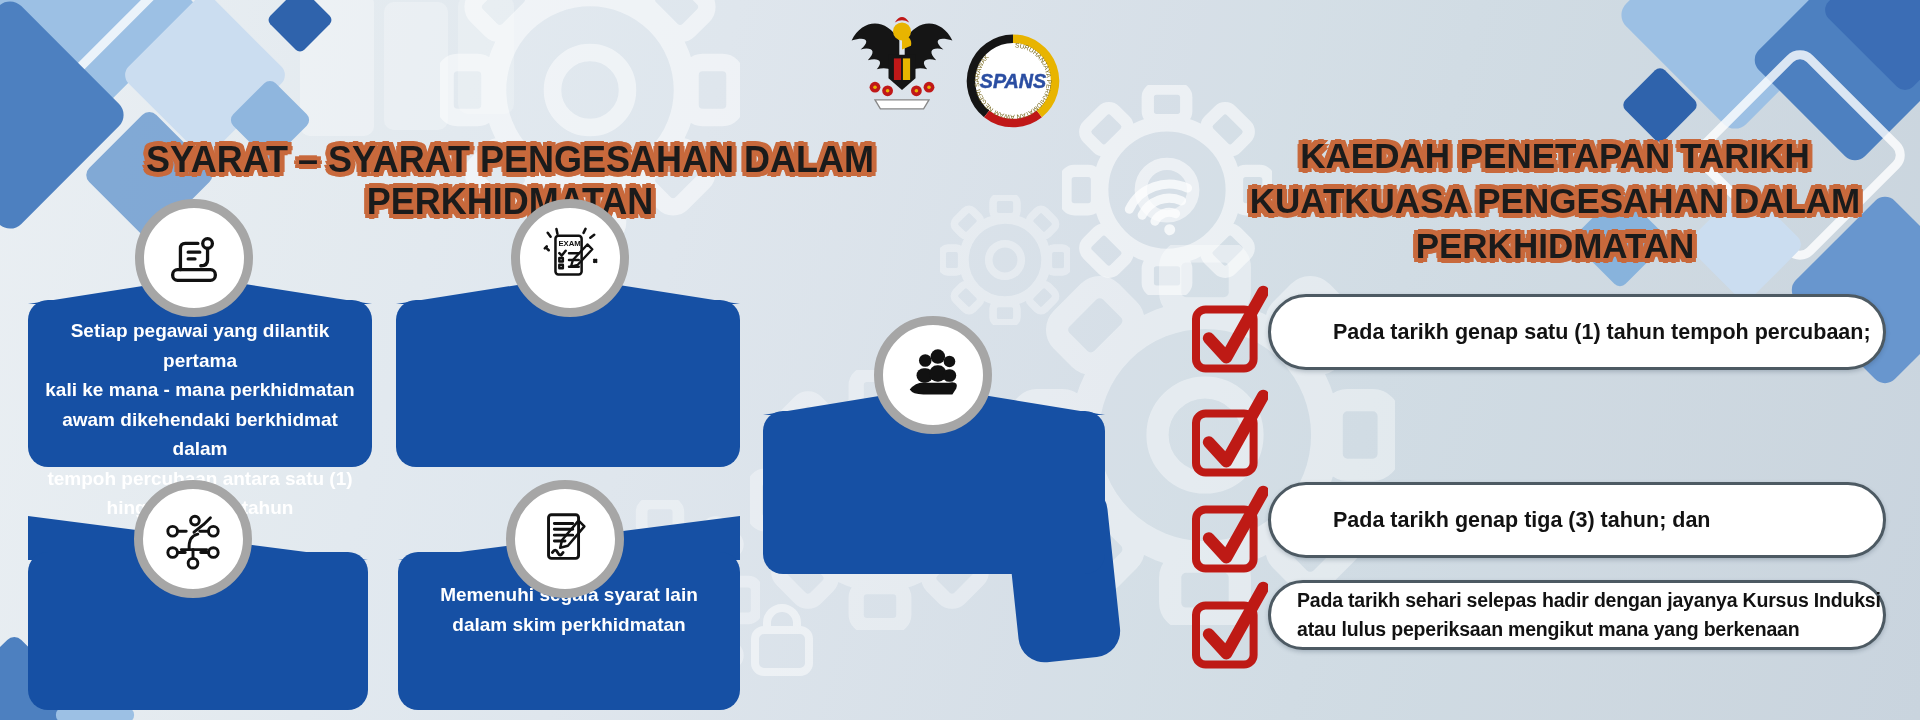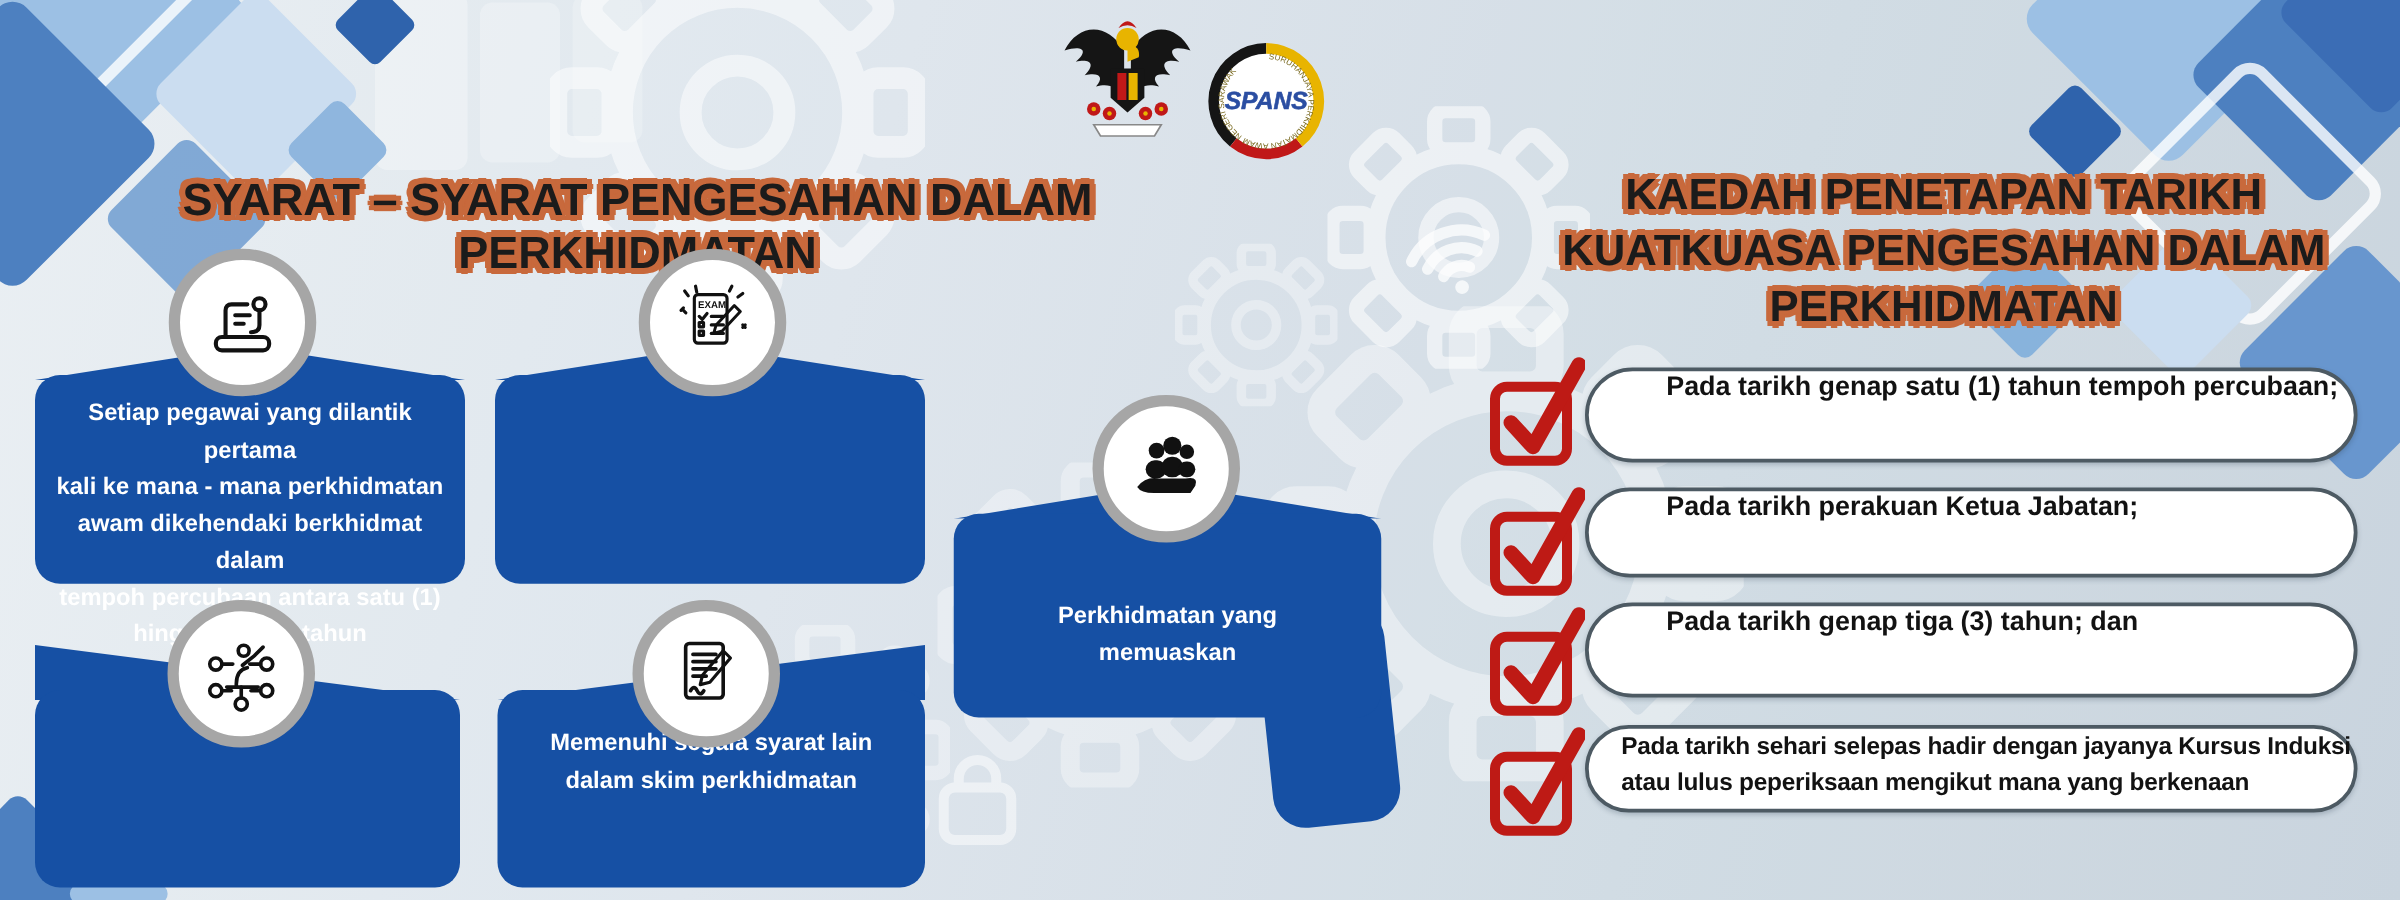--- a/index.html
+++ b/index.html
@@ -28,21 +28,21 @@
 
   
   .circ{position:absolute;z-index:7;width:118px;height:118px;box-sizing:border-box;
     background:#fff;border:9px solid #a6a6a6;border-radius:50%;
     display:flex;align-items:center;justify-content:center;}
   .circ svg{display:block;}
 
   
   .chk{position:absolute;z-index:8;width:80px;height:98px;}
   .pill{position:absolute;z-index:7;background:#ffffff;border:3px solid #4d5a63;
-    box-sizing:border-box;display:flex;color:#121212;font-weight:700;
+    box-sizing:border-box;display:flex;align-items:center;color:#121212;font-weight:700;
     box-shadow:0 2px 4px rgba(40,60,80,.25);}
   .pill span{white-space:pre-line;}
   .pill-1,.pill-2,.pill-3{border-radius:40px;font-size:21.5px;padding-left:62px;}
   .pill-4{border-radius:36px;font-size:19.5px;line-height:29px;padding-left:26px;letter-spacing:-0.2px;}
 
   
   .logo{position:absolute;z-index:5;}
   .spans-label{font-weight:700;font-style:italic;}
 </style>
 </head>
@@ -202,22 +202,20 @@
         <path d="M31 34 h10"></path>
       <rect x="21" y="39" width="3.6" height="3.6"></rect>
         <path d="M31 41 h10"></path>
       <path d="M55 23 l-5 -5 l-15 16 l-2 7 l7 -2 Z" stroke-width="2.4"></path>
       <path d="M12 10 l-3 -4 M19 7 l-1 -5 M46 6 l2 -4 M53 11 l4 -3 M8 22 l2 2 M8 20 l-2 2 M57 34 l2 2 M57 36 l2 -2"></path>
     </svg>
   </div>
 
   <div class="card-roof roof-peak" style="left:763px;top:387px;width:342px;height:28px;"></div>
   <div class="card-body" style="left:763px;top:411px;width:342px;height:163px;"></div>
-  <div class="card-text" style="left:775px;top:478px;width:318px;">Perkhidmatan yang
-memuaskan</div>
   <div class="circ" style="left:874px;top:316px;">
     <svg width="62" height="62" viewBox="0 0 64 64" fill="#111111">
       <circle cx="24" cy="17" r="6.5"></circle>
         <circle cx="37" cy="13" r="7.5"></circle>
         <circle cx="49" cy="18" r="6"></circle>
       <rect x="15" y="25" width="17" height="15" rx="7.5"></rect>
       <rect x="28" y="22" width="18" height="17" rx="8.5"></rect>
       <rect x="42" y="26" width="14" height="13" rx="6.5"></rect>
       <path d="M8 47 q7 -9 18 -7 h22 q11 -2 8 6 l-4 6 h-30 q-11 0 -14 -5 Z"></path>
     </svg>
@@ -261,23 +259,20 @@
   <div class="pill pill-1" style="left:1268px;top:294px;width:618px;height:76px;">
     <span>Pada tarikh genap satu (1) tahun tempoh percubaan;</span>
   </div>
 
   <div class="chk" style="left:1188px;top:382px;">
     <svg width="80" height="98" viewBox="0 0 100 120" fill="none" stroke="#be1a15" stroke-linecap="round" stroke-linejoin="round">
       <rect x="10" y="38" width="72" height="74" rx="12" stroke-width="10"></rect>
       <path d="M26 74 L48 98 L94 16" stroke-width="15"></path>
     </svg>
   </div>
-  <div class="pill pill-2" style="left:1268px;top:390px;width:618px;height:72px;">
-    <span>Pada tarikh perakuan Ketua Jabatan;</span>
-  </div>
 
   <div class="chk" style="left:1188px;top:478px;">
     <svg width="80" height="98" viewBox="0 0 100 120" fill="none" stroke="#be1a15" stroke-linecap="round" stroke-linejoin="round">
       <rect x="10" y="38" width="72" height="74" rx="12" stroke-width="10"></rect>
       <path d="M26 74 L48 98 L94 16" stroke-width="15"></path>
     </svg>
   </div>
   <div class="pill pill-3" style="left:1268px;top:482px;width:618px;height:76px;">
     <span>Pada tarikh genap tiga (3) tahun; dan</span>
   </div>

